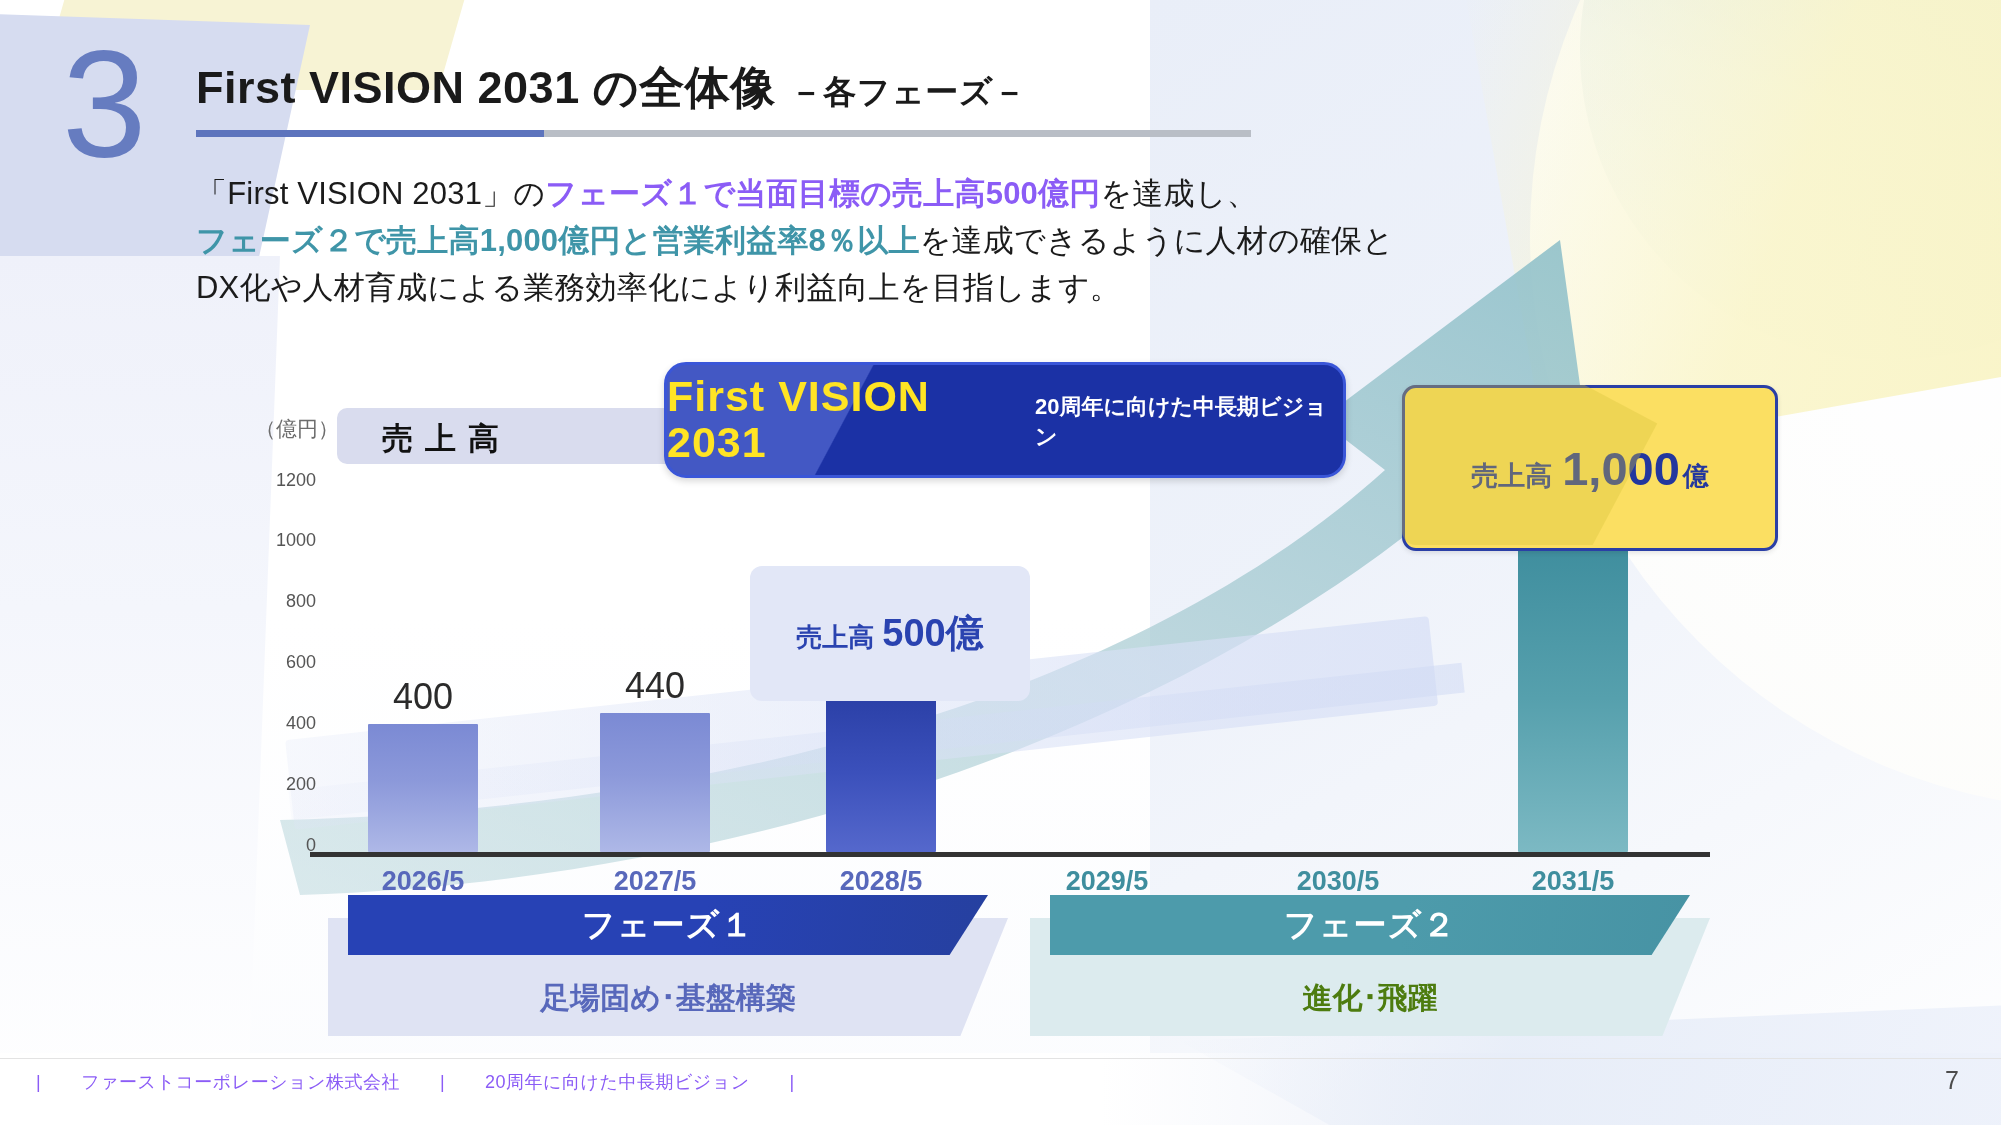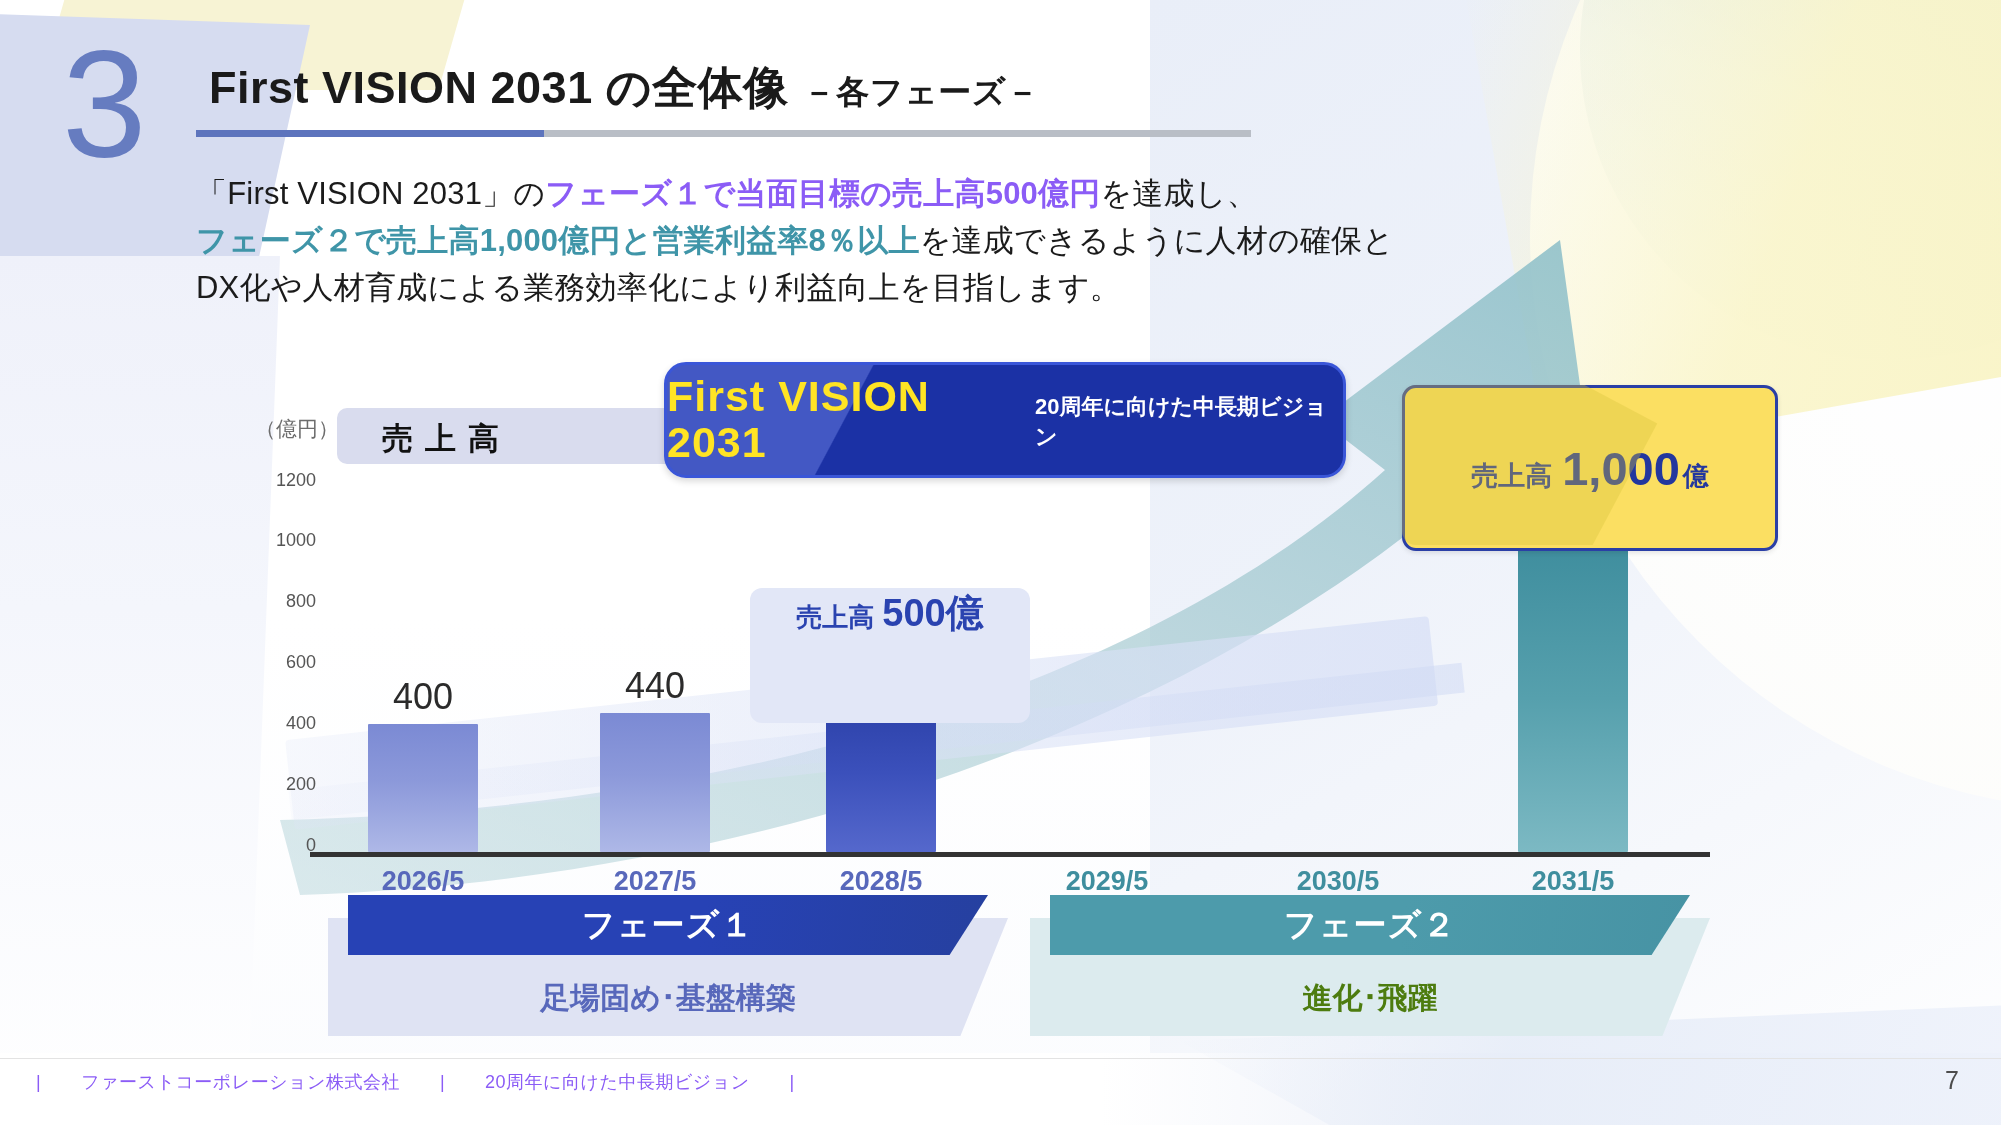--- a/index.html
+++ b/index.html
@@ -80,21 +80,21 @@
   .growth-arrow{position:absolute;left:0;top:0;width:2001px;height:1125px;}
 
   
   .slide-number{
     position:absolute;left:62px;top:28px;
     font-size:152px;line-height:1;color:#5d74bd;opacity:.92;
     font-family:"Liberation Sans",sans-serif;font-weight:400;
   }
   .title{
     position:absolute;left:196px;top:58px;white-space:nowrap;
-    font-size:45px;font-weight:700;color:#1a1a1a;letter-spacing:.5px;margin-left:13px;
+    font-size:45px;font-weight:700;color:#1a1a1a;letter-spacing:.5px;
   }
   .title .sub{font-size:33px;font-weight:700;margin-left:14px;}
   .title-rule{
     position:absolute;left:196px;top:130px;width:1055px;height:7px;
     background:linear-gradient(90deg,#5d74bd 0%,#5d74bd 33%,#b9bec6 33%,#b9bec6 100%);
   }
 
   .lead{
     position:absolute;left:196px;top:170px;width:1420px;
     font-size:31px;line-height:1.52;color:#1b1b1b;font-weight:500;
@@ -148,23 +148,23 @@
     position:absolute;left:664px;top:362px;width:676px;height:110px;
     background:linear-gradient(118deg,#4358c4 0%,#4358c4 28%,#1b31a5 28.2%,#1b31a5 100%);
     border:3px solid #3a56d8;border-radius:22px;
     box-shadow:0 3px 7px rgba(0,0,0,.16);
     display:flex;flex-direction:row;align-items:center;justify-content:center;
   }
   .vision-title{font-size:43px;font-weight:700;color:#ffe424;letter-spacing:1px;line-height:1.06;}
   .vision-sub{font-size:22px;font-weight:700;color:#ffffff;margin-top:4px;}
 
   .goal-500{
-    position:absolute;left:750px;top:588px;width:280px;height:135px;
+    position:absolute;left:750px;top:566px;width:280px;height:135px;
     background:#e2e7f7;border-radius:12px;
-    display:flex;flex-direction:column;justify-content:flex-start;align-items:center;gap:10px;
+    display:flex;flex-direction:column;justify-content:center;align-items:center;gap:10px;
   }
   .goal-500 .row{font-size:26px;font-weight:700;color:#2a43b0;white-space:nowrap;}
   .goal-500 .row .big{font-size:38px;font-weight:700;margin-left:8px;}
 
   .goal-1000{
     position:absolute;left:1402px;top:385px;width:370px;height:160px;
     background:#fbdf62;border:3px solid #2a3fa6;border-radius:14px;
     display:flex;flex-direction:column;justify-content:center;align-items:center;gap:6px;
     box-shadow:0 2px 5px rgba(0,0,0,.10);
   }

